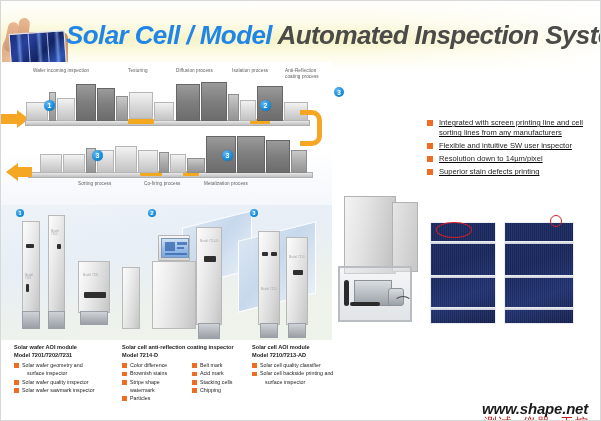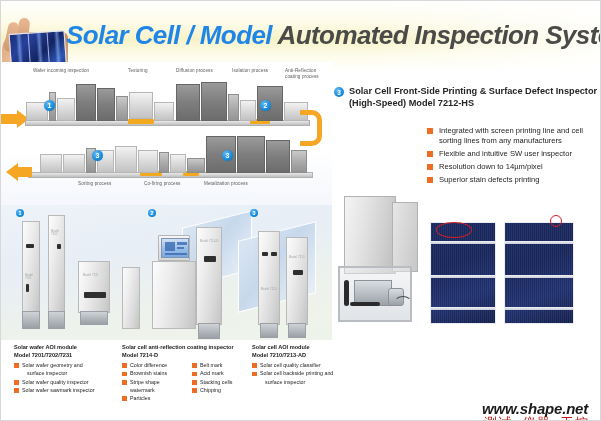--- a/index.html
+++ b/index.html
@@ -135,21 +135,21 @@
     position: absolute; left: 22px; top: 0px; width: 250px;
     font-size: 9.2px; font-weight: bold; color: #262626; line-height: 1.3;
   }
   .info-badge {
     position: absolute; left: 7px; top: 1px; width: 10px; height: 10px;
     border-radius: 50%;
     background: radial-gradient(circle at 35% 30%, #63b7f0 0%, #1a8fe0 55%, #0a6cb4 100%);
     color: #fff; font-size: 6.5px; font-weight: bold;
     display: flex; align-items: center; justify-content: center;
   }
-  .feat-list { position: absolute; left: 100px; top: 40px; width: 174px; }
+  .feat-list { position: absolute; left: 100px; top: 32px; width: 174px; text-decoration: underline; }
   .feat {
     position: relative; padding-left: 12px; margin-bottom: 2.5px;
     font-size: 7.6px; color: #1e1e1e; line-height: 1.38;
   }
   .feat .sq {
     position: absolute; left: 0; top: 1.5px; width: 6px; height: 6px;
     background: #ef6d23;
   }
 
   
@@ -381,21 +381,20 @@
     <div class="arrow-stem-r" style="left:18px; top:105px; width:14px;"></div>
     <div class="arrow-l" style="left:6px;  top:101px;"></div>
 
     <div class="proc-label" style="left:78px;  top:119px;">Sorting process</div>
     <div class="proc-label" style="left:144px; top:119px;">Co-firing process</div>
     <div class="proc-label" style="left:204px; top:119px;">Metalization process</div>
   </div>
 
   <div class="info">
     <div class="info-badge">3</div>
-    <div class="info-title">Solar Cell Front-Side Printing &amp; Surface Defect Inspector (High-Speed) Model 7212-HS</div>
 
     <div class="feat-list">
       <div class="feat">
         <span class="sq"></span>
         <span>Integrated with screen printing line and cell sorting lines from any manufacturers</span>
       </div>
       <div class="feat">
         <span class="sq"></span>
         <span>Flexible and intuitive SW user inspector</span>
       </div>

